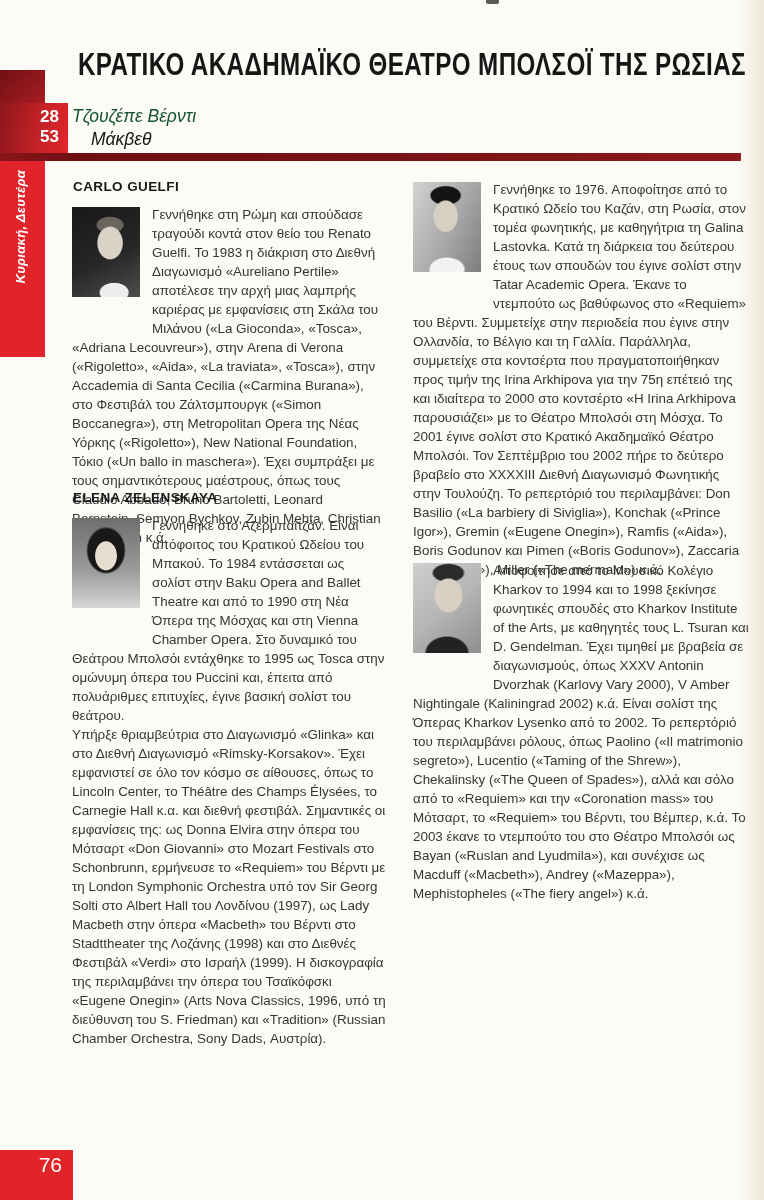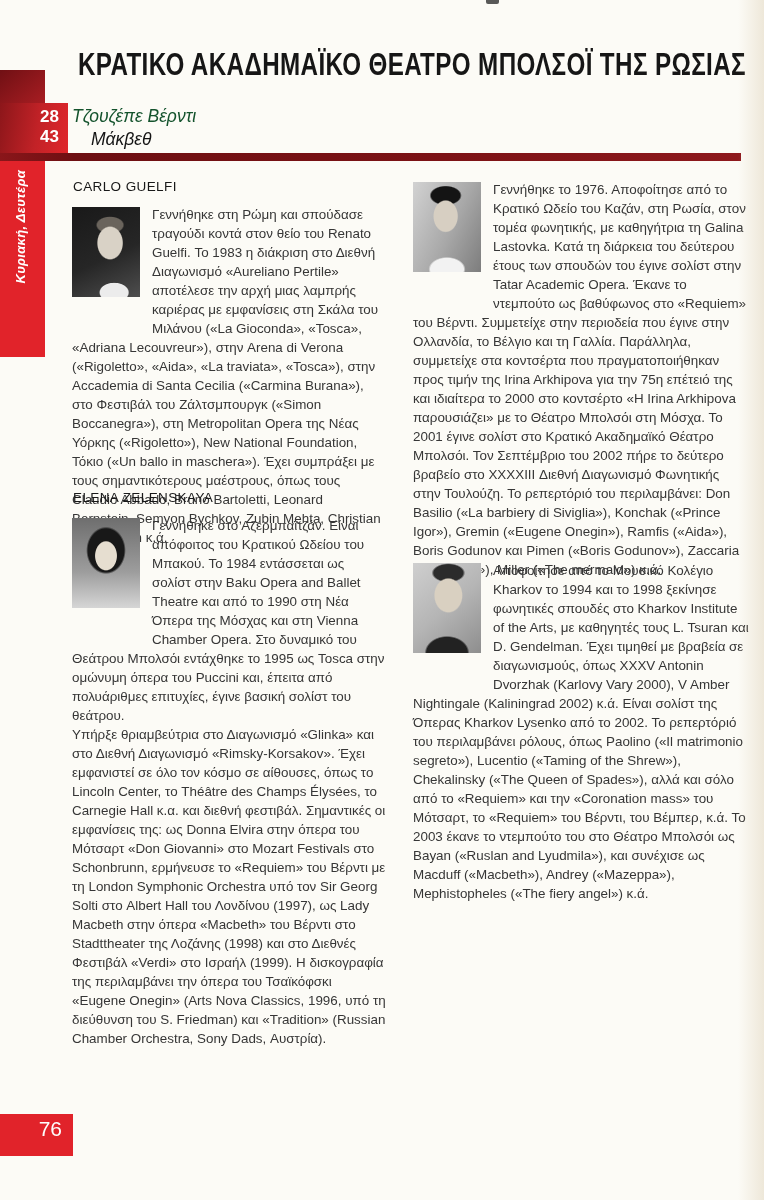--- a/index.html
+++ b/index.html
@@ -70,21 +70,21 @@
     position:absolute;top:9px;left:13px;
     writing-mode:vertical-rl;transform:rotate(180deg);
     color:#fff;font-weight:bold;font-style:italic;
     font-size:13px;letter-spacing:.3px;white-space:nowrap;
   }
   
   .artist{position:absolute;}
   .col-left{left:72px;width:314px;}
   .col-right{left:413px;width:336px;}
   .artist h2{
-    font-size:13.5px;font-weight:normal;color:var(--heading);
+    font-size:13.5px;font-weight:bold;color:var(--heading);
     letter-spacing:.4px;margin:0 0 11px 1px;
   }
   .artist p{
     font-size:13.4px;line-height:19px;color:var(--text);
     text-align:left;
   }
   .photo{
     float:left;width:68px;height:90px;
     margin:2px 12px 30px 0;
     background:#9a9a9a;
@@ -104,39 +104,39 @@
     radial-gradient(ellipse 26px 16px at 48% 15%, #141414 55%, rgba(20,20,20,0) 62%),
     radial-gradient(ellipse 30px 20px at 50% 97%, #f2f2f2 55%, rgba(242,242,242,0) 62%),
     linear-gradient(115deg,#d2d2d2 0%,#a8a8a8 55%,#7d7d7d 100%);}
   .ph-paster{background:
     radial-gradient(ellipse 23px 28px at 52% 36%, #d9d0c1 58%, rgba(217,208,193,0) 63%),
     radial-gradient(ellipse 28px 16px at 52% 11%, #2b2b2b 52%, rgba(43,43,43,0) 60%),
     radial-gradient(ellipse 34px 26px at 50% 100%, #222222 60%, rgba(34,34,34,0) 66%),
     linear-gradient(140deg,#cfcfcf 0%,#b5b5b5 50%,#8e8e8e 100%);}
   
   .pagenum-box{
-    position:absolute;left:0;top:1114px;width:73px;height:42px;
+    position:absolute;left:0;top:1150px;width:73px;height:50px;
     background:var(--accent-red);
     text-align:right;padding:3px 11px 16px 0;
   }
   .pagenum-box span{color:#fdfdfc;font-size:21px;line-height:24px;}
 </style>
 </head>
 <body>
 
 <div class="page">
 
   <div class="scan-mark"></div>
 
   <h1 class="title">ΚΡΑΤΙΚΟ ΑΚΑΔΗΜΑΪΚΟ ΘΕΑΤΡΟ ΜΠΟΛΣΟΪ ΤΗΣ ΡΩΣΙΑΣ</h1>
 
   <div class="num-block-top"></div>
   <div class="num-block">
     <span>28</span>
-    <span>43</span>
+    <span>53</span>
   </div>
 
   <div class="composer">Τζουζέπε Βέρντι</div>
   <div class="work">Μάκβεθ</div>
 
   <div class="rule"></div>
 
   <div class="sidebar">
     <span class="vtext">Κυριακή, Δευτέρα</span>
   </div>

